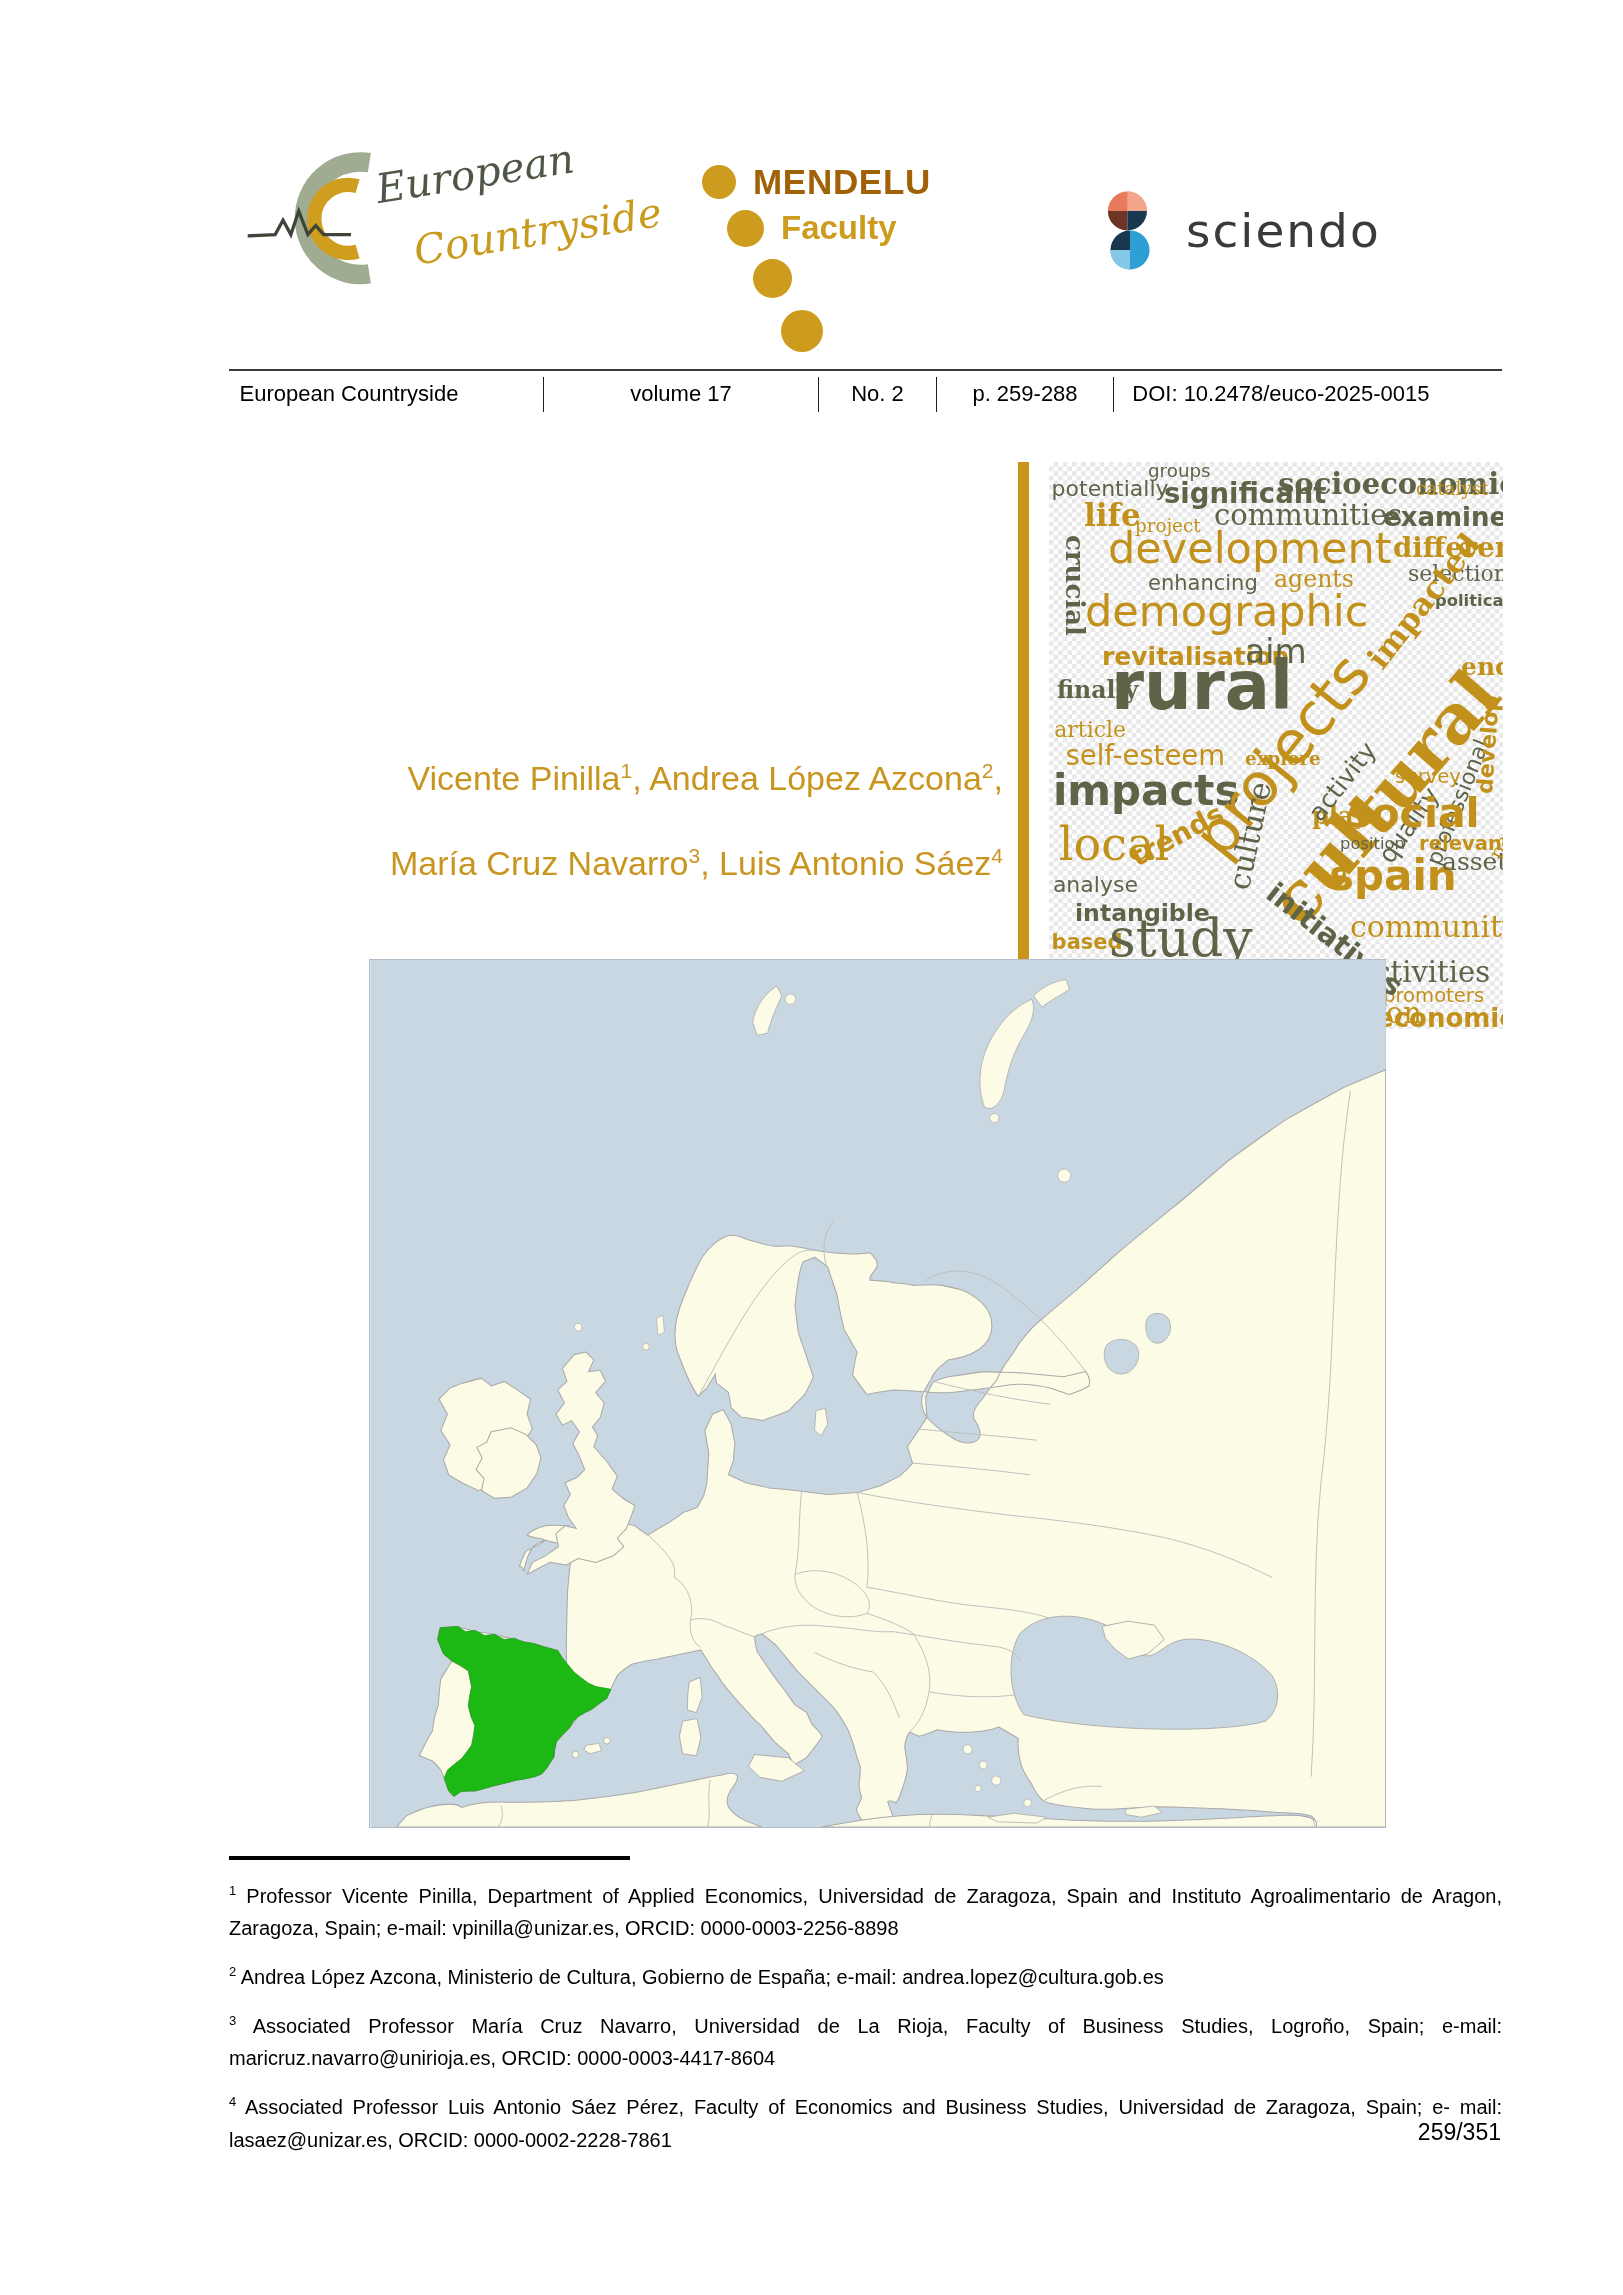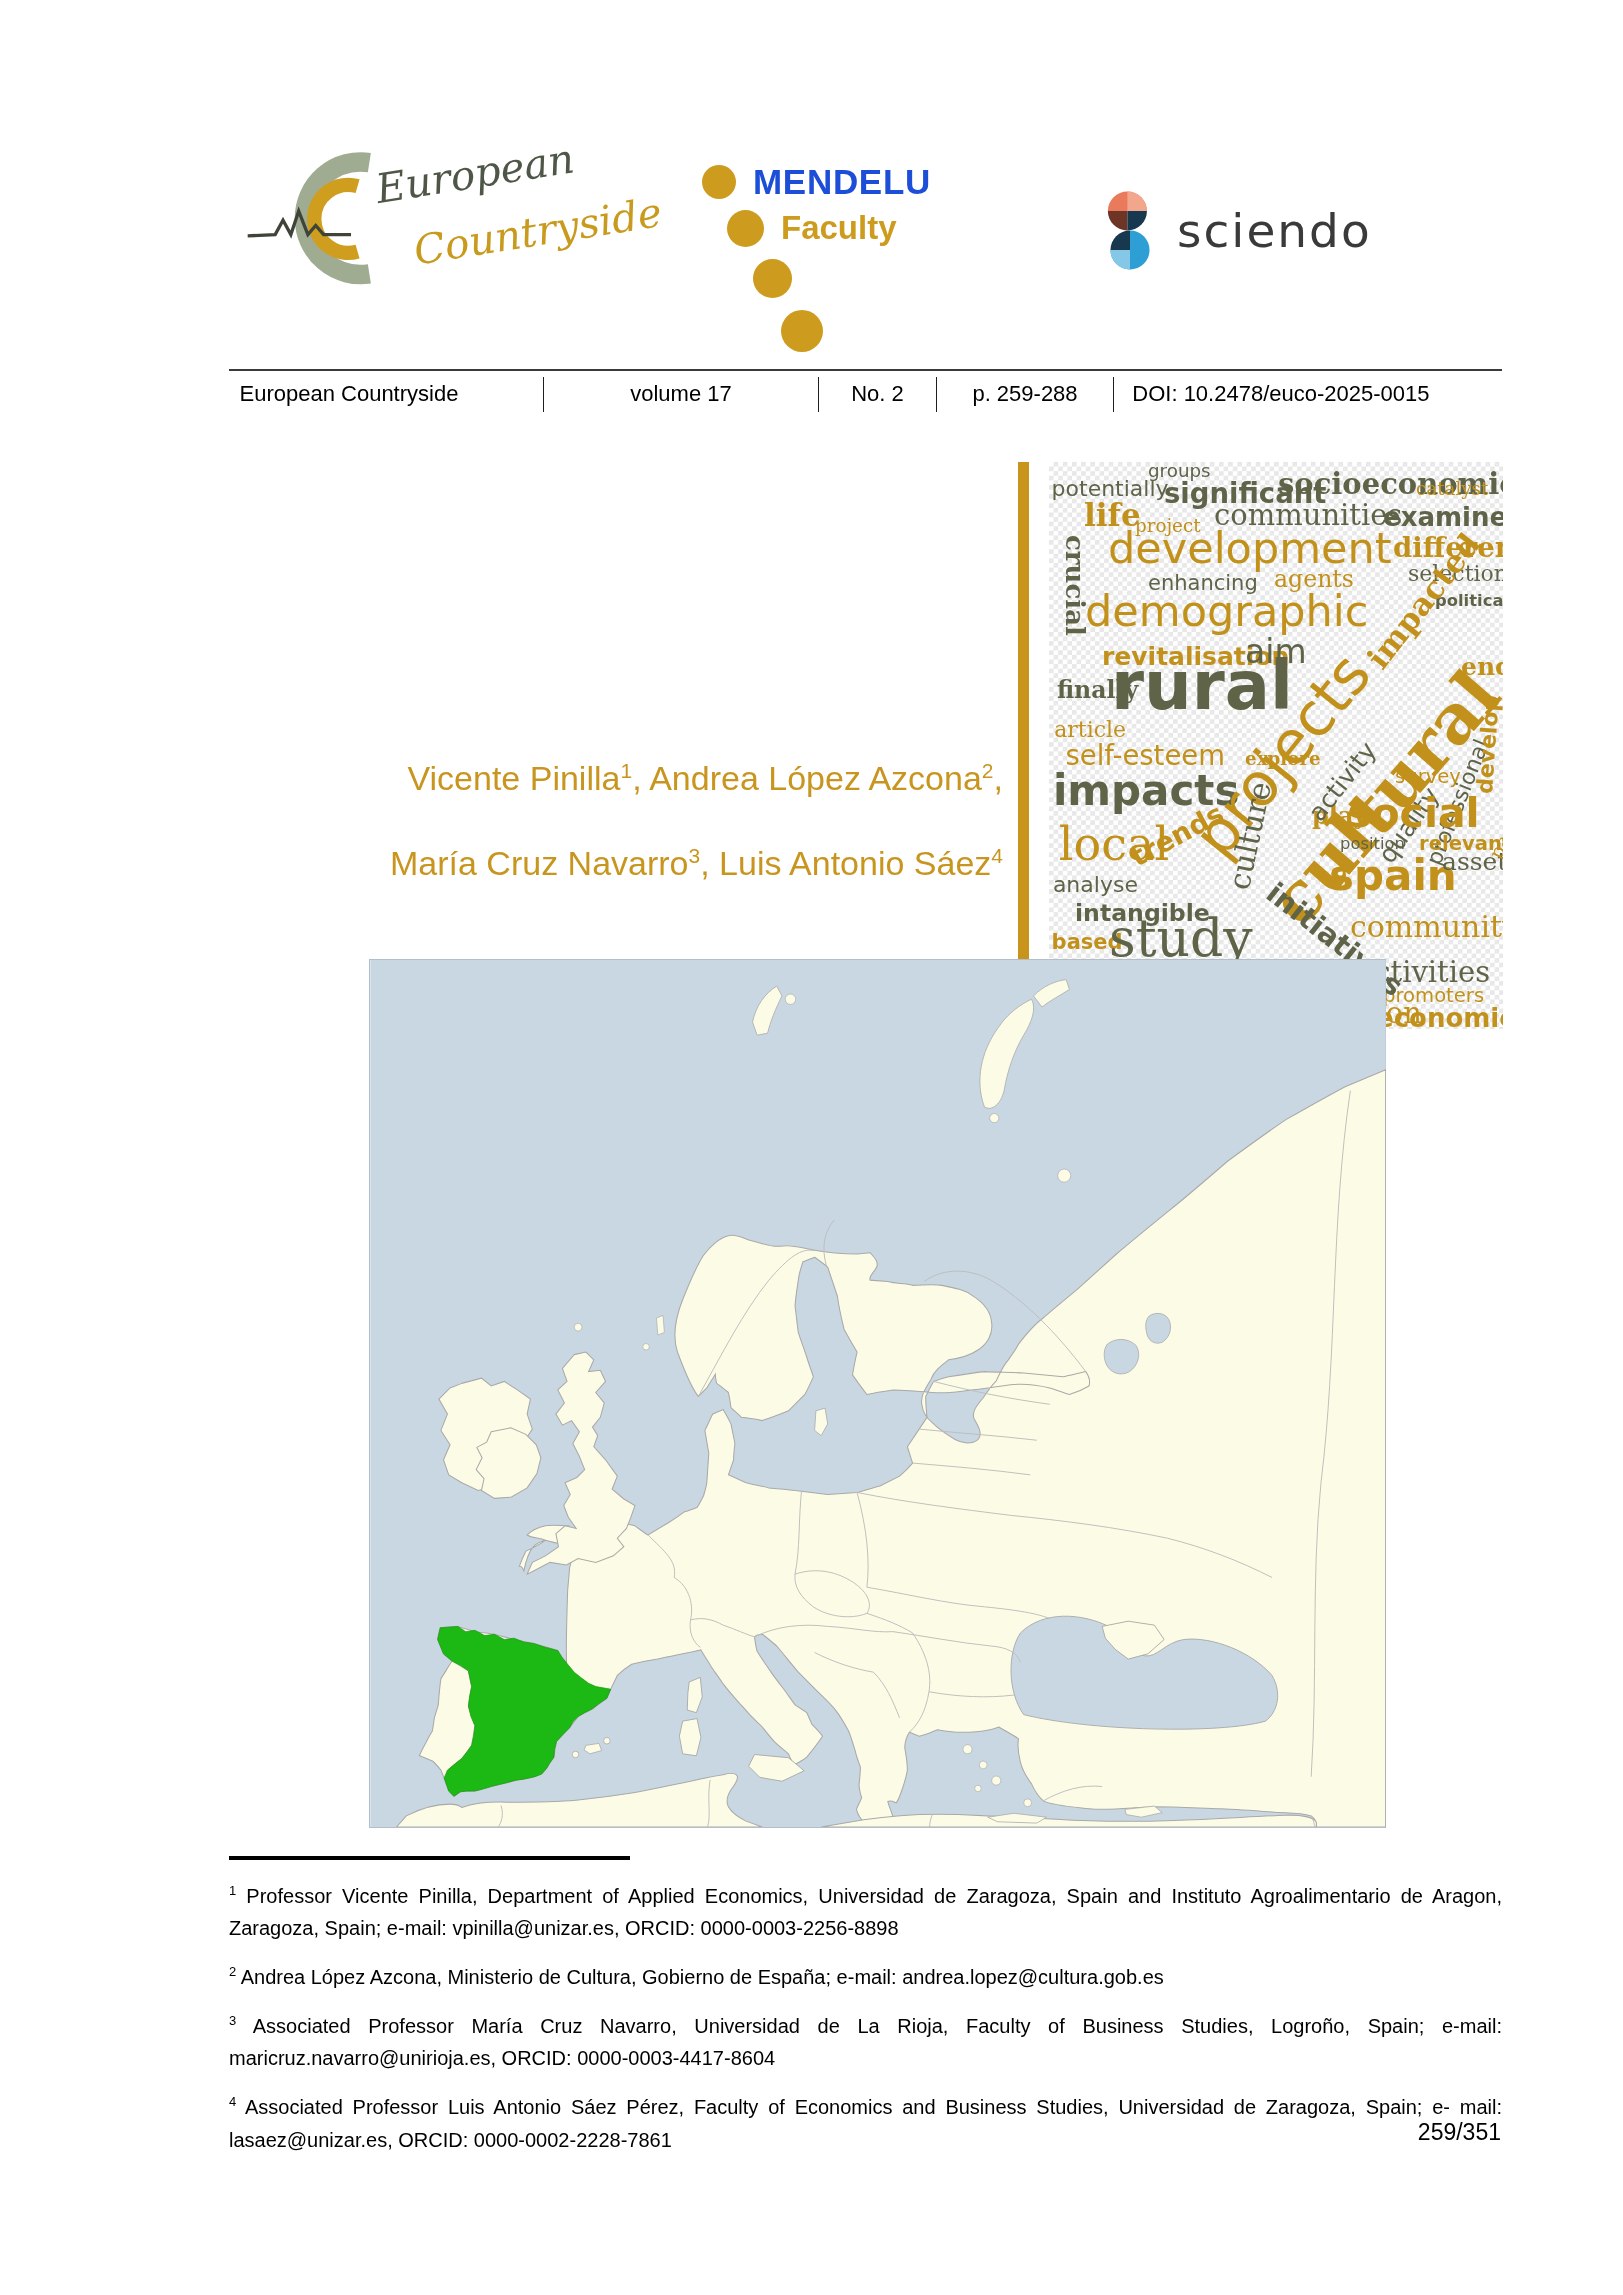--- a/index.html
+++ b/index.html
@@ -10,23 +10,23 @@
   *{margin:0;padding:0;box-sizing:border-box;}
   html,body{background:#fff;}
   body{font-family:"Liberation Sans",sans-serif;color:var(--ink);}
   #page{position:relative;width:1623px;height:2295px;background:#fff;overflow:hidden;}
 
   
   #ec-logo{position:absolute;left:241px;top:143px;width:504px;height:157px;}
   #mendelu{position:absolute;left:702px;top:162px;width:353px;height:170px;}
   .mend-row{position:absolute;display:flex;align-items:center;gap:17px;}
   .mend-dot{border-radius:50%;background:#CD9C1E;flex:0 0 auto;}
-  .mend-title{font-size:35px;font-weight:bold;color:#1d4ed8;letter-spacing:0.7px;}
+  .mend-title{font-size:35px;font-weight:bold;color:#a16207;letter-spacing:0.7px;}
   .mend-sub{font-size:33px;font-weight:bold;color:#CD9C1E;}
-  #sciendo{position:absolute;left:1087px;top:175px;width:367px;height:111px;display:flex;align-items:center;gap:4px;}
+  #sciendo{position:absolute;left:1087px;top:175px;width:367px;height:111px;display:flex;align-items:center;gap:13px;}
   #sciendo-name{font-size:47px;color:#3A3A3A;letter-spacing:2px;font-family:"DejaVu Sans",sans-serif;}
 
   
   #headbar{position:absolute;left:229px;top:369px;width:1273px;height:48px;
     border-top:2.6px solid #3A3A3A;display:flex;align-items:center;font-size:22px;justify-content:space-between;}
   .hcell{height:35px;display:flex;align-items:center;justify-content:center;border-right:1.3px solid #1F1F1F;}
   .hcell:last-child{border-right:none;}
   #hc-journal{width:315px;justify-content:flex-start;padding-left:10.5px;}
   #hc-volume{width:275px;}
   #hc-number{width:118px;}

